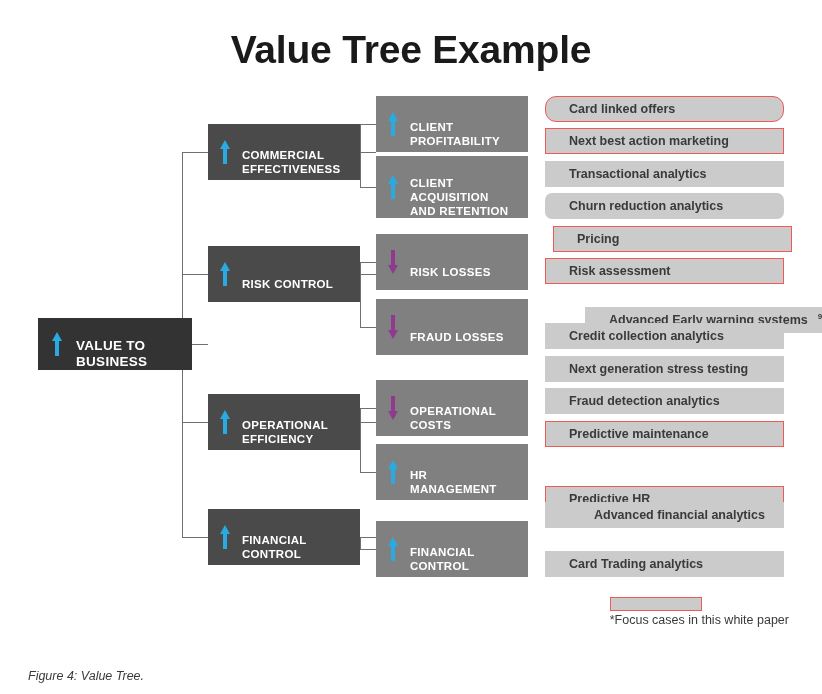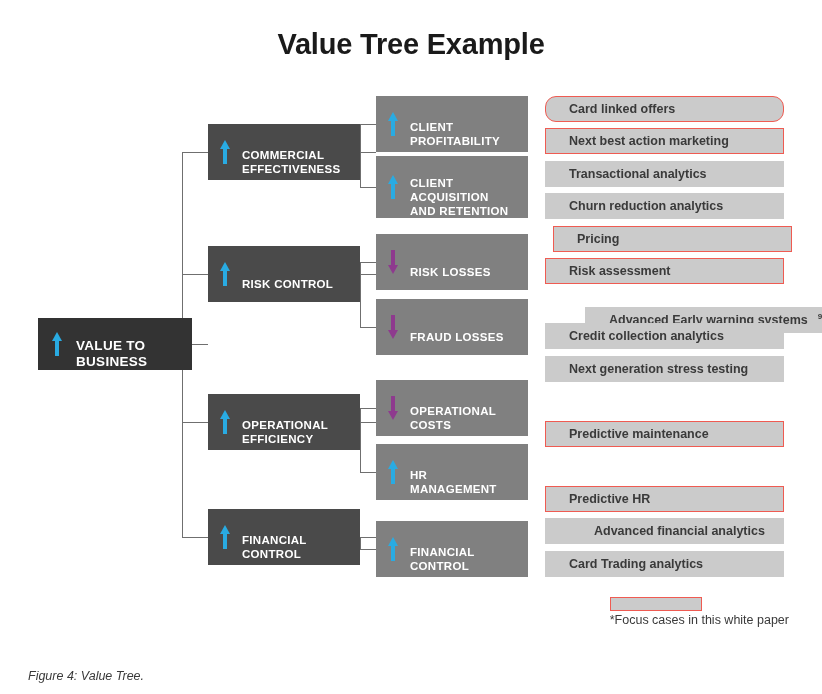--- a/index.html
+++ b/index.html
@@ -18,21 +18,21 @@
     overflow: hidden;
   }
 
   
   .page-title {
     position: absolute;
     left: 0;
     top: 28px;
     width: 822px;
     text-align: center;
-    font-size: 29px;
+    font-size: 39px;
     font-weight: bold;
     color: #1a1a1a;
     letter-spacing: -0.2px;
   }
 
   
   .node {
     position: absolute;
     box-sizing: border-box;
     display: flex;
@@ -333,46 +333,49 @@
 
   <div class="use-case focus" style="top:96px;border-radius:11px;">
     <span>Card linked offers</span>
   </div>
   <div class="use-case focus" style="top:128px;">
     <span>Next best action marketing</span>
   </div>
   <div class="use-case" style="top:161px;">
     <span>Transactional analytics</span>
   </div>
-  <div class="use-case" style="top:193px;">
+  <div class="use-case" style="top:193px;border-radius:7px;">
     <span>Churn reduction analytics</span>
   </div>
   <div class="use-case focus" style="top:226px;margin-left:8px;">
     <span>Pricing</span>
   </div>
   <div class="use-case focus" style="top:258px;">
     <span>Risk assessment</span>
   </div>
   <div class="use-case" style="top:307px;margin-left:40px;">
     <span>Advanced Early warning systems</span>
     <span class="sup">9</span>
   </div>
   <div class="use-case" style="top:323px;">
     <span>Credit collection analytics</span>
   </div>
   <div class="use-case" style="top:356px;">
     <span>Next generation stress testing</span>
   </div>
+  <div class="use-case" style="top:388px;">
+    <span>Fraud detection analytics</span>
+  </div>
   <div class="use-case focus" style="top:421px;">
     <span>Predictive maintenance</span>
   </div>
   <div class="use-case focus" style="top:486px;">
     <span>Predictive HR</span>
   </div>
-  <div class="use-case" style="top:518px;padding-left:48px;">
+  <div class="use-case" style="top:502px;padding-left:48px;">
     <span>Advanced financial analytics</span>
   </div>
   <div class="use-case" style="top:551px;">
     <span>Card Trading analytics</span>
   </div>
 
   <div class="legend-swatch"></div>
   <div class="legend-note">*Focus cases in this white paper</div>
 
   <div class="caption">Figure 4:  Value Tree.</div>

